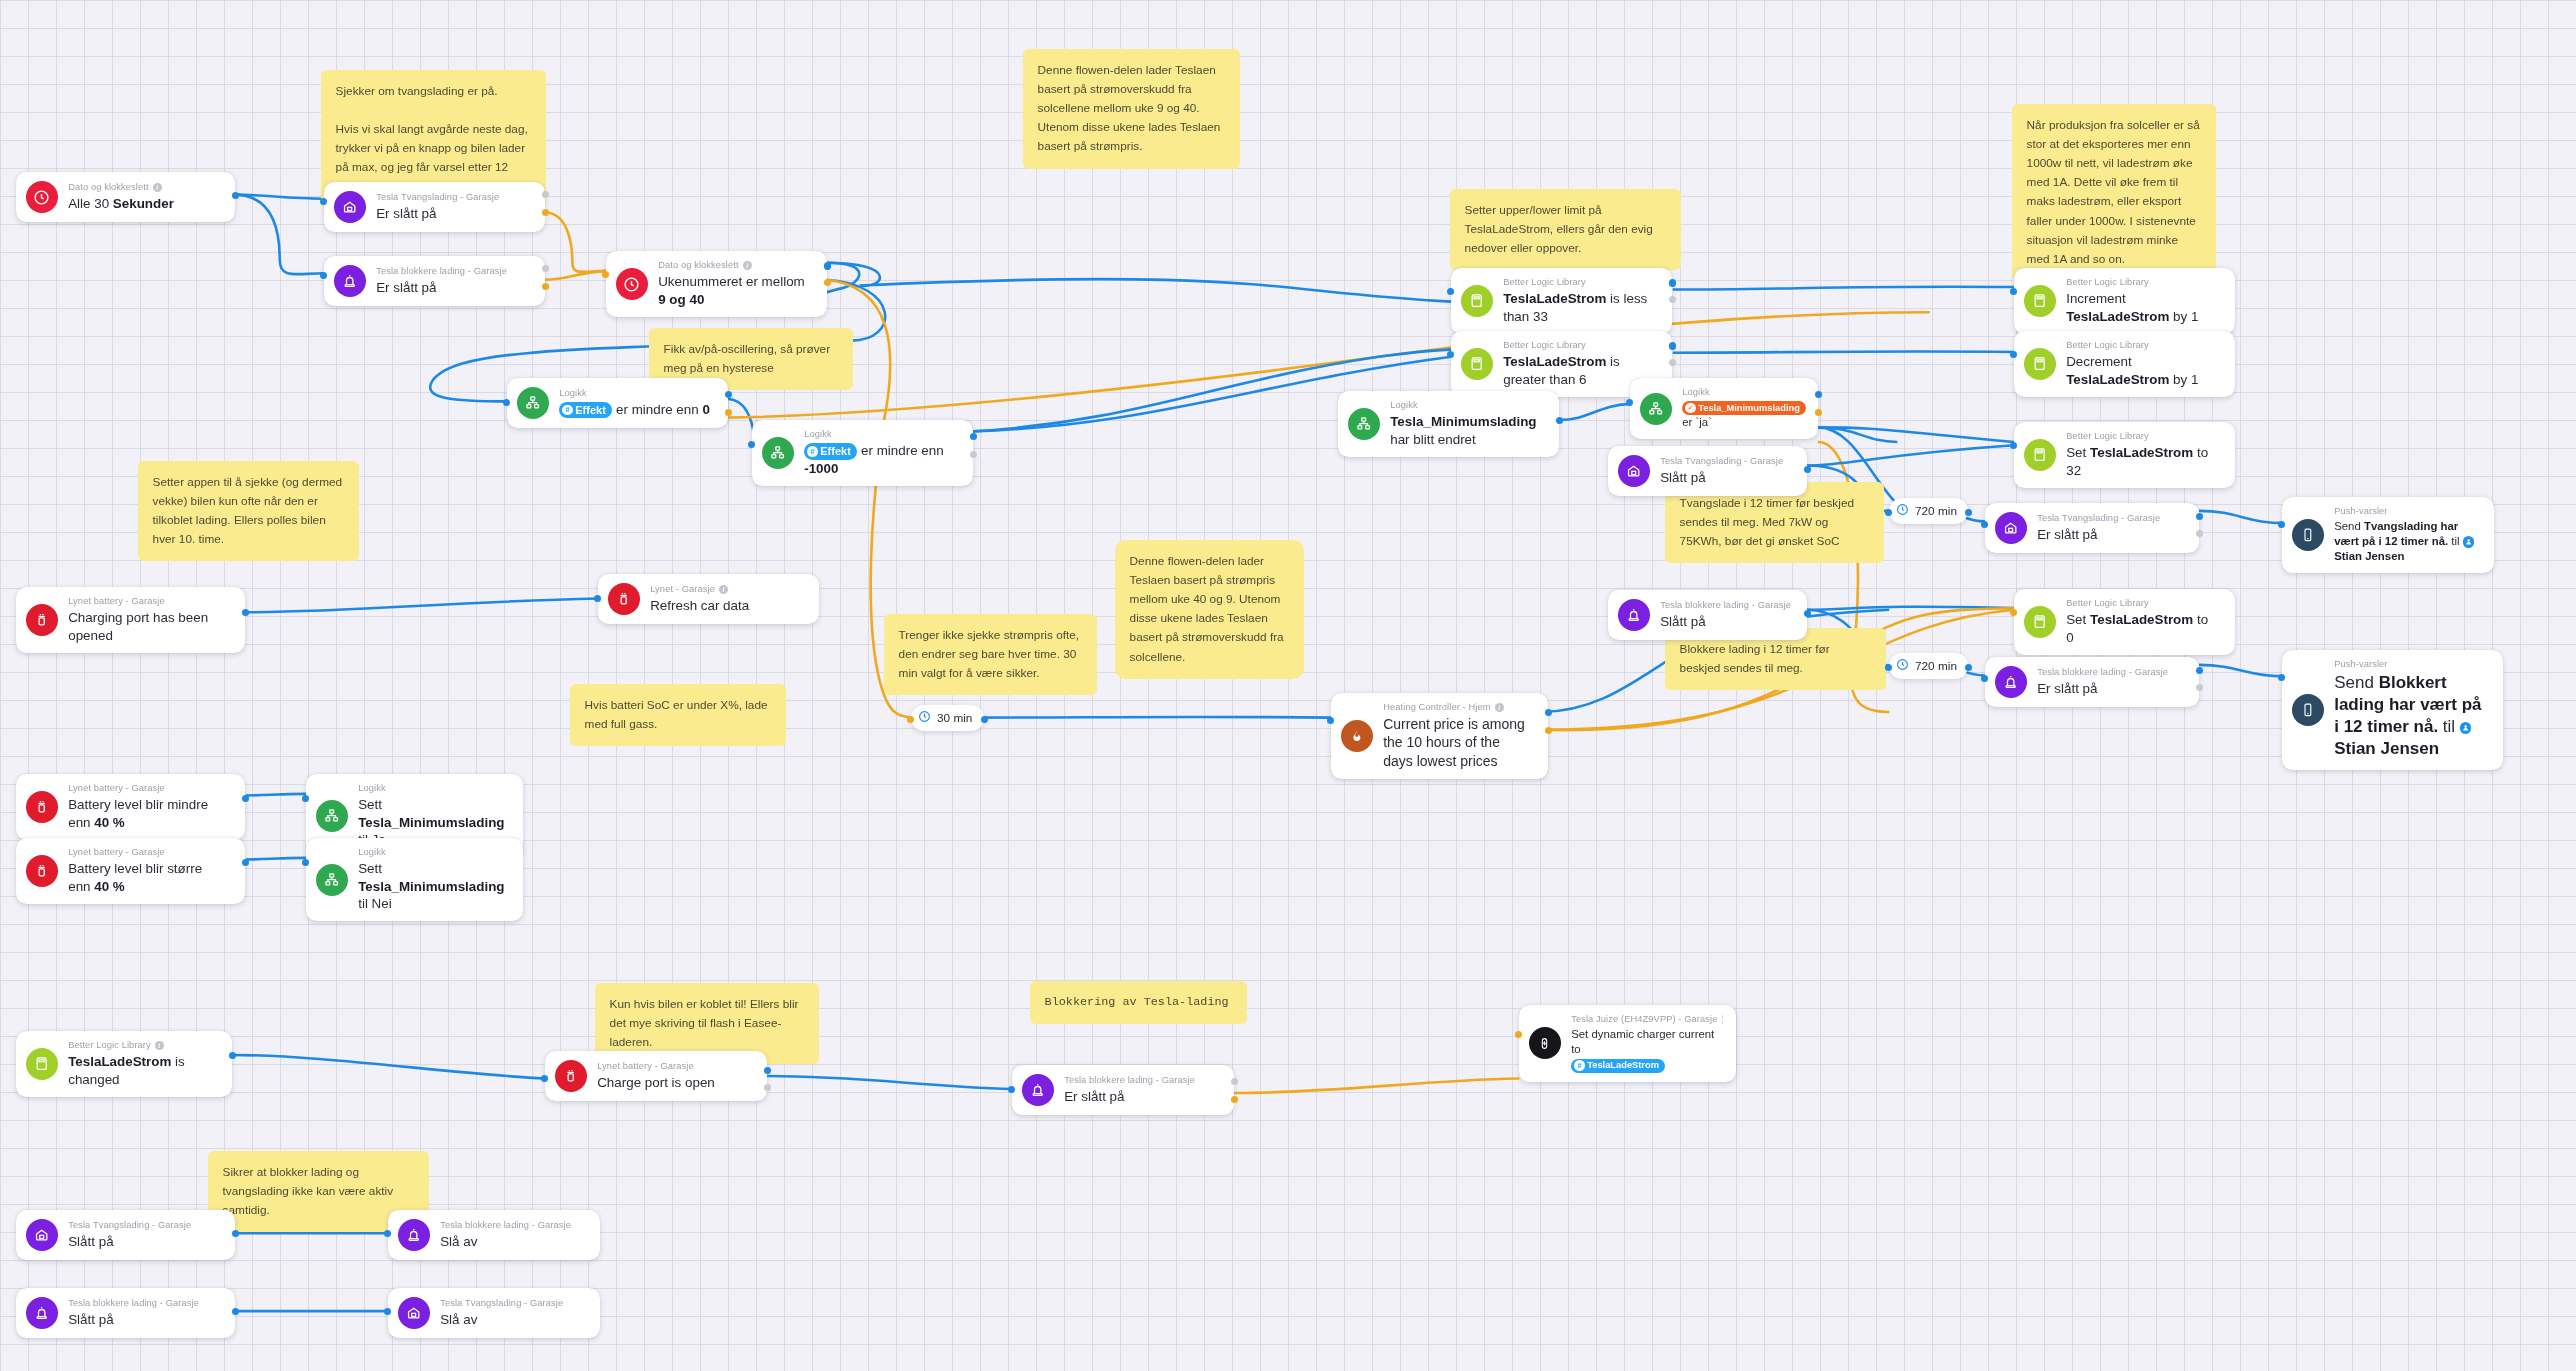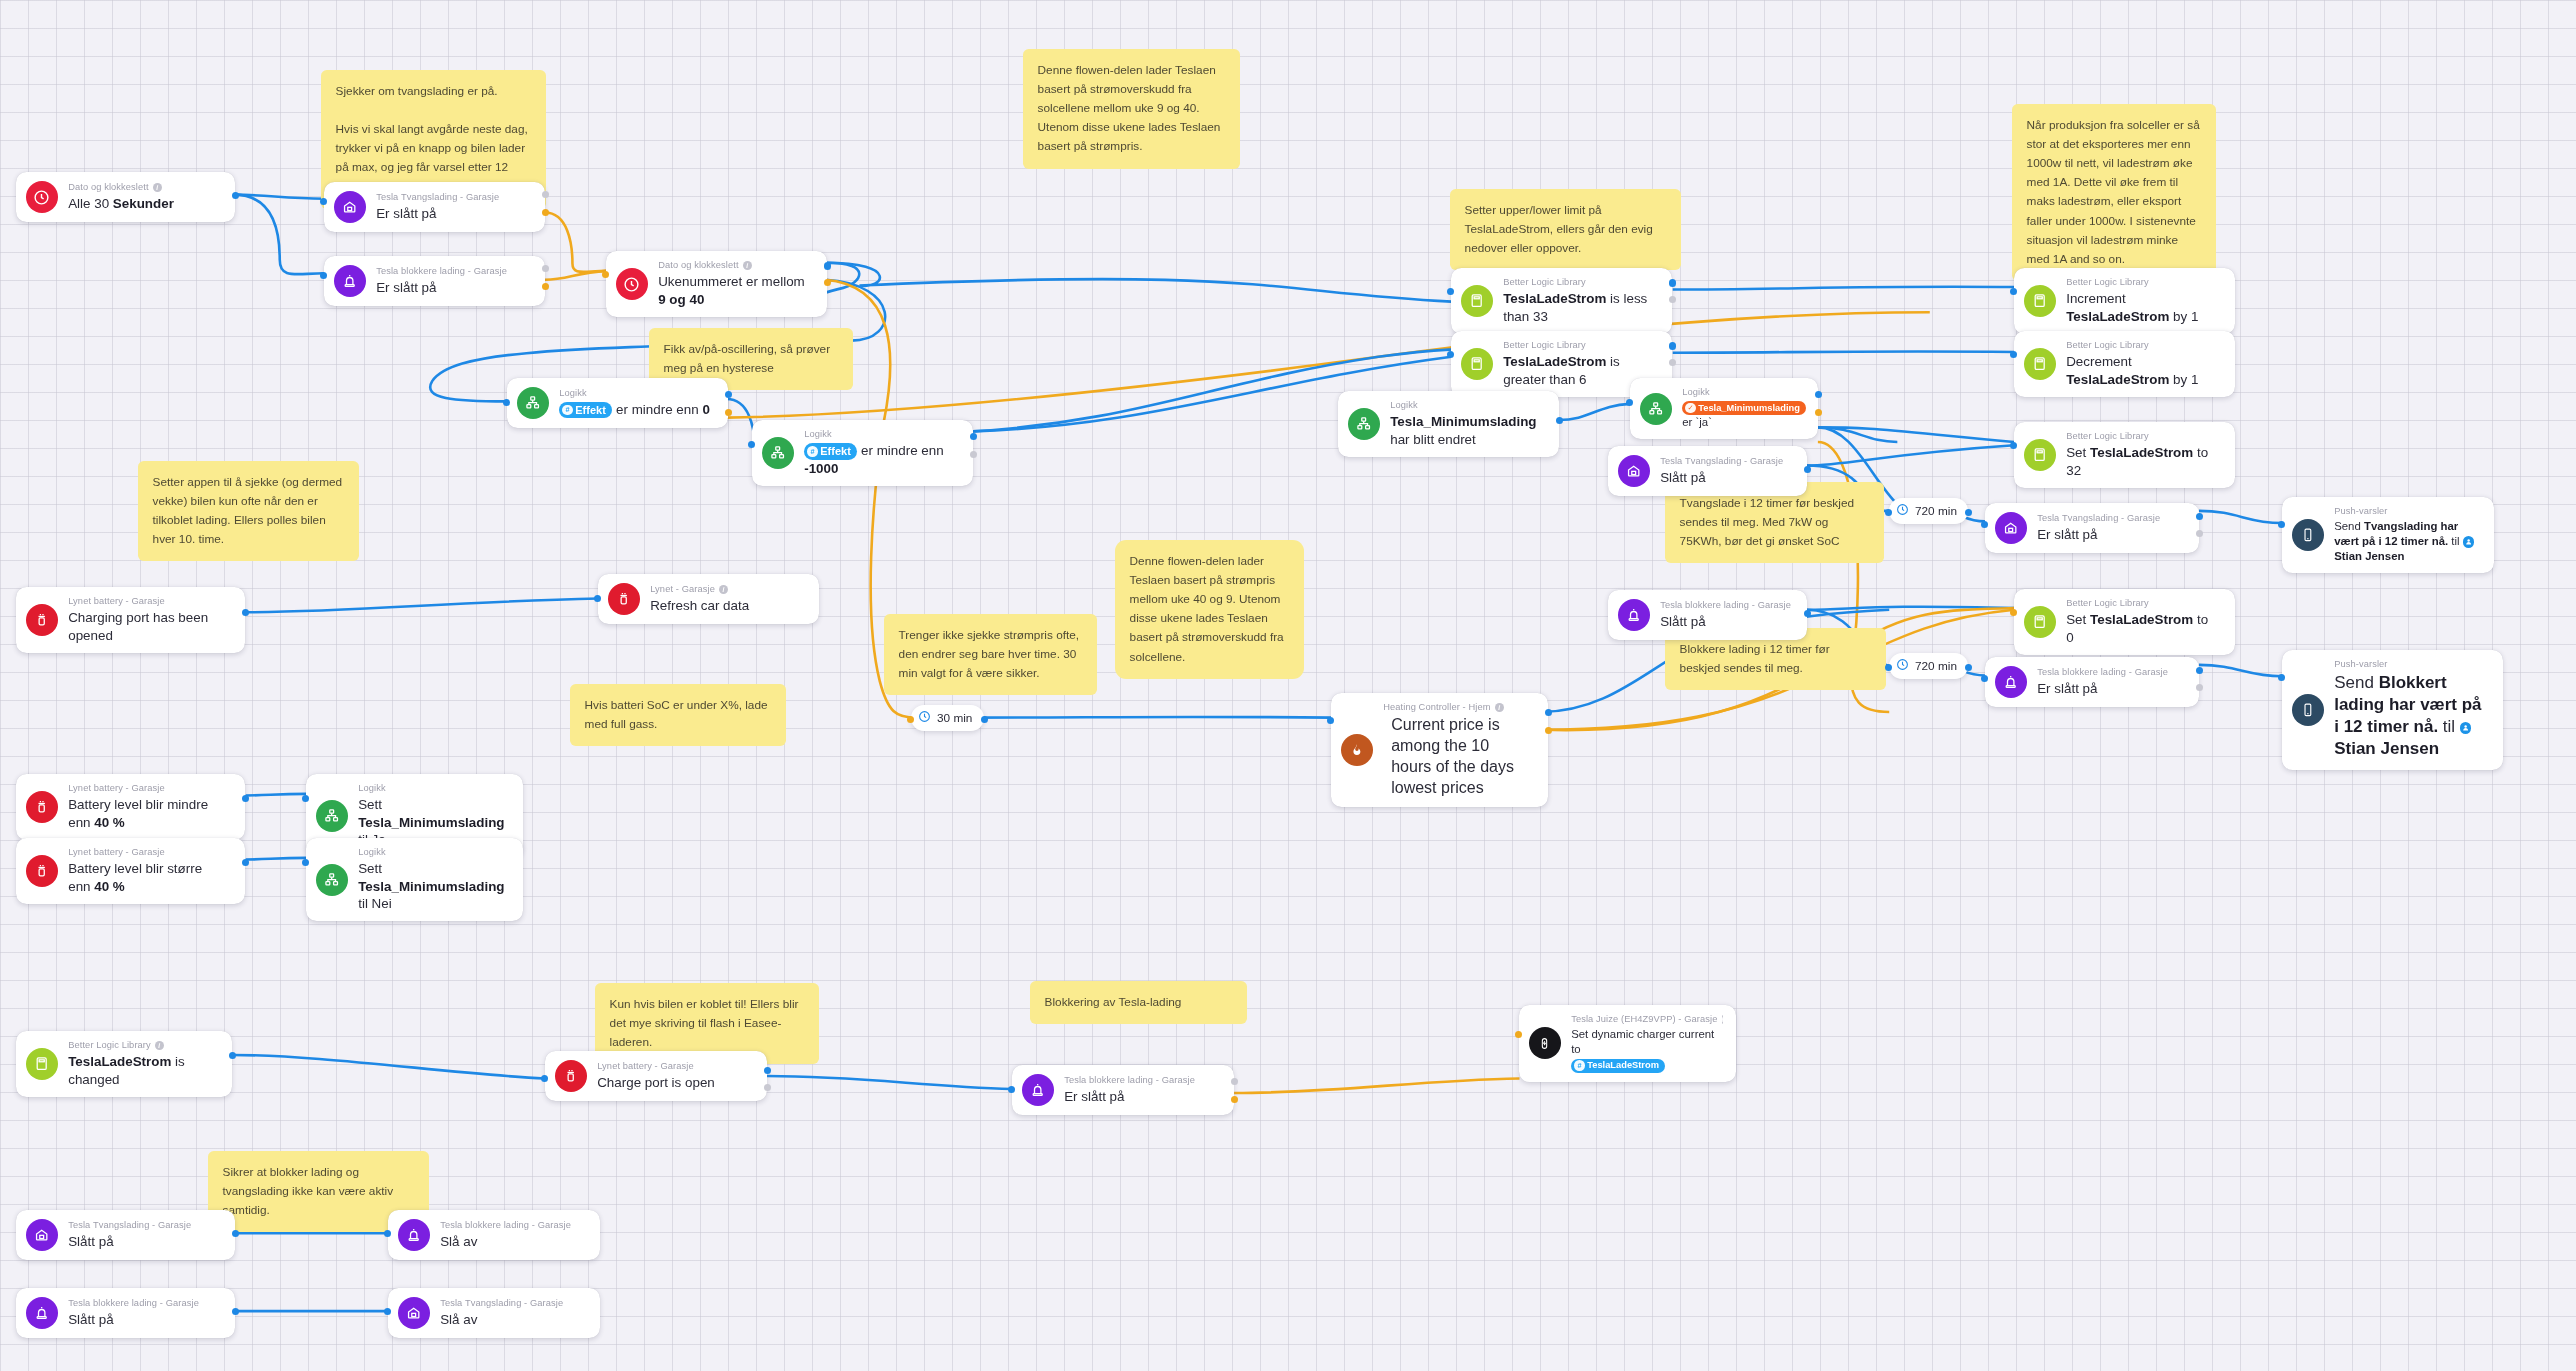--- a/index.html
+++ b/index.html
@@ -164,21 +164,21 @@
 <div class="note" style="left:2012px;top:104px;width:204px;"><span>Når produksjon fra solceller er så stor at det eksporteres mer enn 1000w til nett, vil ladestrøm øke med 1A. Dette vil øke frem til maks ladestrøm, eller eksport faller under 1000w. I sistenevnte situasjon vil ladestrøm minke med 1A and so on.</span></div>
 <div class="note" style="left:1450px;top:189px;width:231px;"><span>Setter upper/lower limit på TeslaLadeStrom, ellers går den evig nedover eller oppover.</span></div>
 <div class="note" style="left:649px;top:328px;width:204px;"><span>Fikk av/på-oscillering, så prøver meg på en hysterese</span></div>
 <div class="note" style="left:138px;top:461px;width:221px;"><span>Setter appen til å sjekke (og dermed vekke) bilen kun ofte når den er tilkoblet lading. Ellers polles bilen hver 10. time.</span></div>
 <div class="note" style="left:1115px;top:540px;width:189px;border-radius:11px;"><span>Denne flowen-delen lader Teslaen basert på strømpris mellom uke 40 og 9. Utenom disse ukene lades Teslaen basert på strømoverskudd fra solcellene.</span></div>
 <div class="note" style="left:884px;top:614px;width:213px;"><span>Trenger ikke sjekke strømpris ofte, den endrer seg bare hver time. 30 min valgt for å være sikker.</span></div>
 <div class="note" style="left:570px;top:684px;width:216px;"><span>Hvis batteri SoC er under X%, lade med full gass.</span></div>
 <div class="note" style="left:1665px;top:482px;width:219px;"><span>Tvangslade i 12 timer før beskjed sendes til meg. Med 7kW og 75KWh, bør det gi ønsket SoC</span></div>
 <div class="note" style="left:1665px;top:628px;width:221px;"><span>Blokkere lading  i 12 timer før beskjed sendes til meg.</span></div>
 <div class="note" style="left:595px;top:983px;width:224px;"><span>Kun hvis bilen er koblet til! Ellers blir det mye skriving til flash i Easee-laderen.</span></div>
-<div class="note" style="left:1030px;top:981px;width:217px;"><span>Blokkering av Tesla-lading</span></div>
+<div class="note" style="left:1030px;top:981px;width:217px;font-family:Liberation Mono, monospace;"><span>Blokkering av Tesla-lading</span></div>
 <div class="note" style="left:208px;top:1151px;width:221px;"><span>Sikrer at blokker lading og tvangslading ikke kan være aktiv samtidig.</span></div>
 
 <div class="node" style="left:16px;top:172px;width:219px;">
   <div class="n-ico ic-datetime" style="background:#e81e3c;">
     <svg width="17" height="17" viewBox="0 0 24 24" fill="none" stroke="#fff" stroke-width="2">
           <circle cx="12" cy="12" r="9"></circle>
           <path d="M12 7v5l3 2"></path>
         </svg>
   </div>
   <div class="n-txt">
@@ -595,21 +595,21 @@
   <div class="n-ico ic-heat" style="background:#c1571f;">
     <svg width="13.8" height="13.8" viewBox="0 0 24 24" fill="#fff">
           <path d="M12 2c1 4-3 5-3 9a3 3 0 0 0 6 0c0-1-.5-2-.5-2 2 1.5 3.5 3.5 3.5 6a6 6 0 0 1-12 0c0-5 5-7 6-13z"></path>
         </svg>
   </div>
   <div class="n-txt">
     <div class="n-sub">
           <span>Heating Controller - Hjem</span>
           <span class="info-i">i</span>
         </div>
-    <div class="n-title" style="font-size:16px;margin-left:8px;"><span>Current price is among the 10 hours of the days lowest prices</span></div>
+    <div class="n-title" style="font-size:14px;"><span>Current price is among the 10 hours of the days lowest prices</span></div>
   </div>
   <div class="port blue" style="left:-4px;top:24px;"></div>
   <div class="port blue" style="right:-4px;top:16px;"></div>
   <div class="port orange" style="right:-4px;top:34px;"></div>
 </div>
 
 <div class="node" style="left:16px;top:774px;width:229px;">
   <div class="n-ico ic-lynet" style="background:#e01b2e;">
     <svg width="15.4" height="15.4" viewBox="0 0 24 24" fill="none" stroke="#fff" stroke-width="2">
           <path d="M7 7h10"></path>

